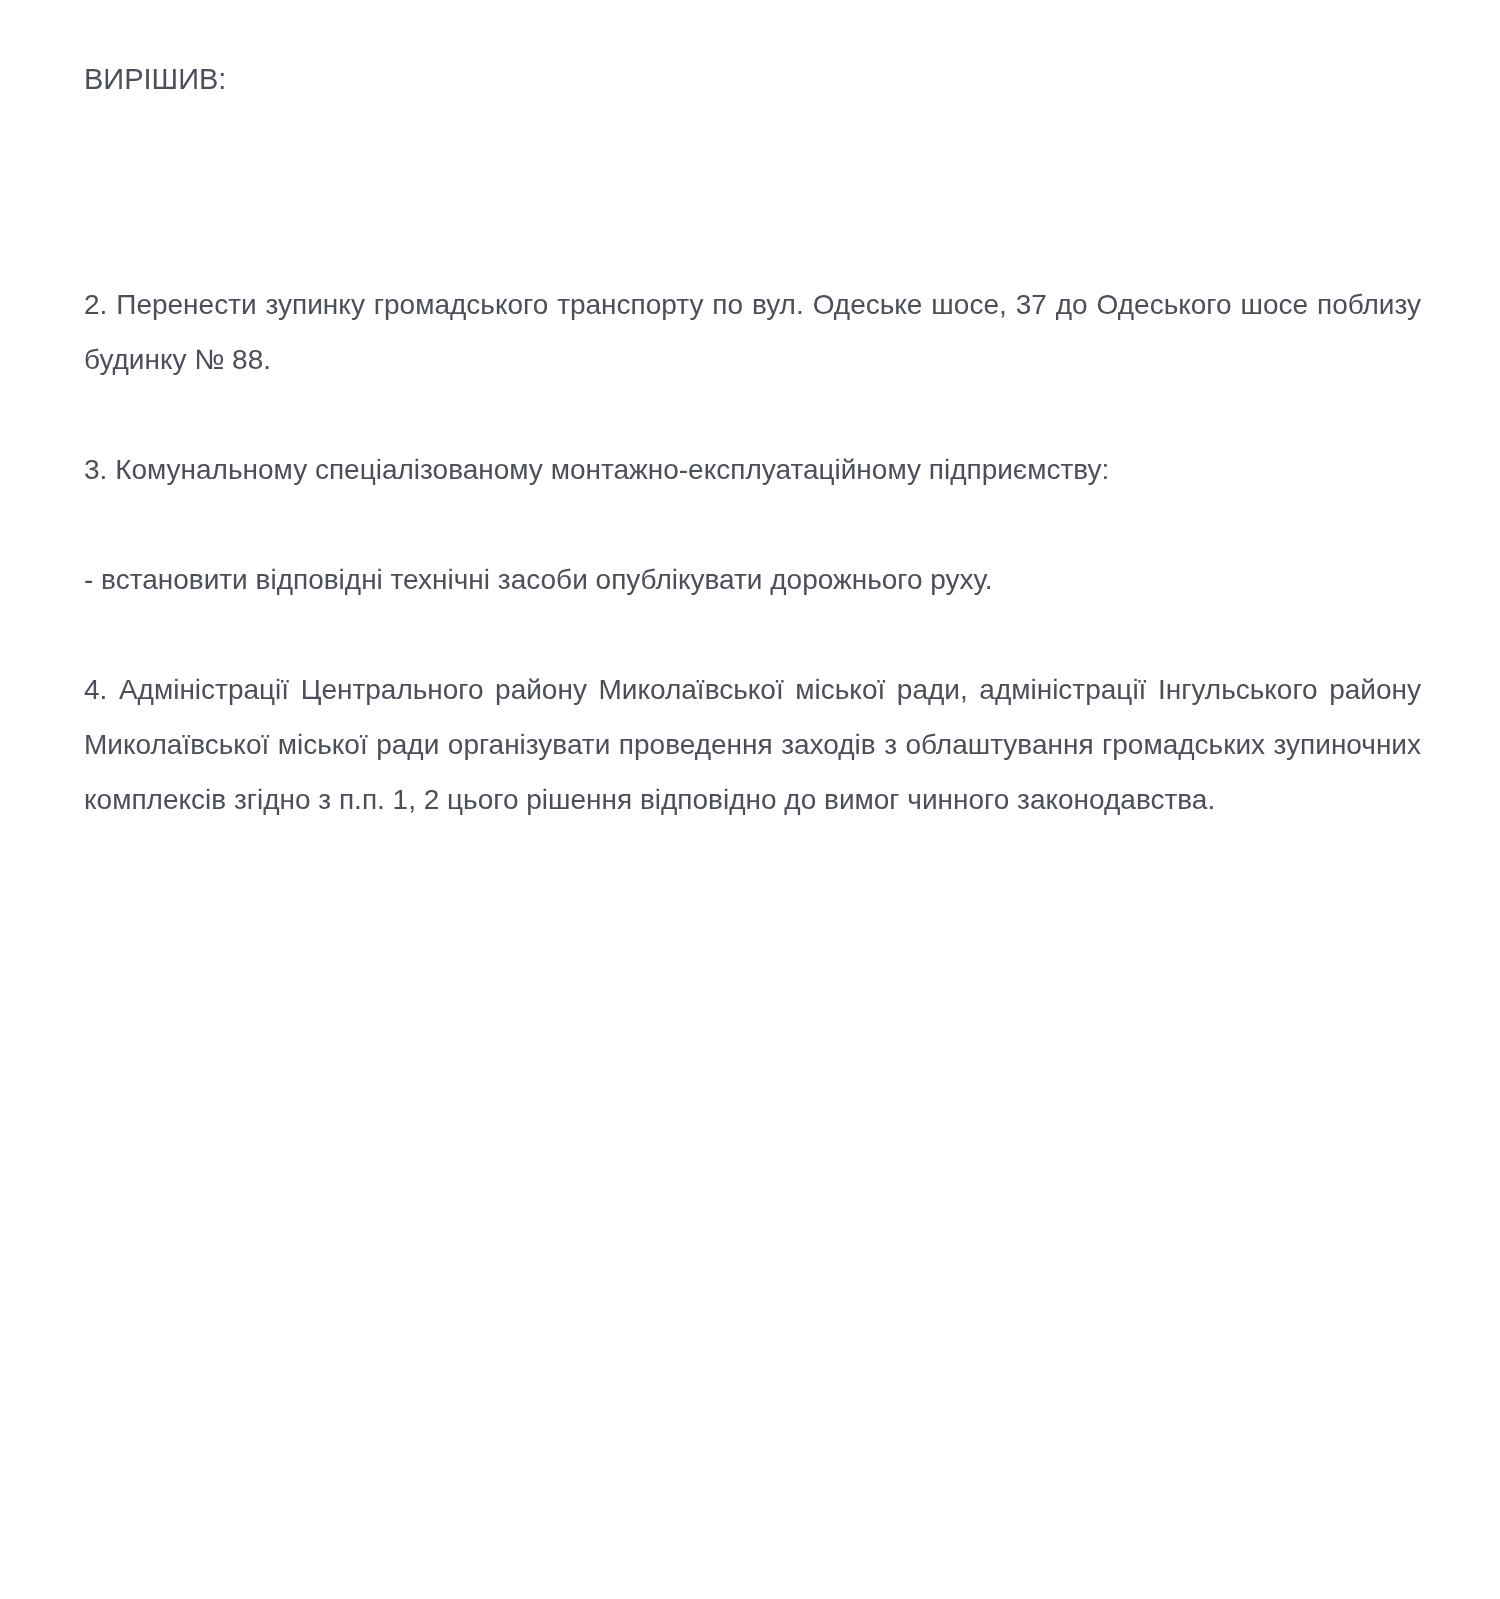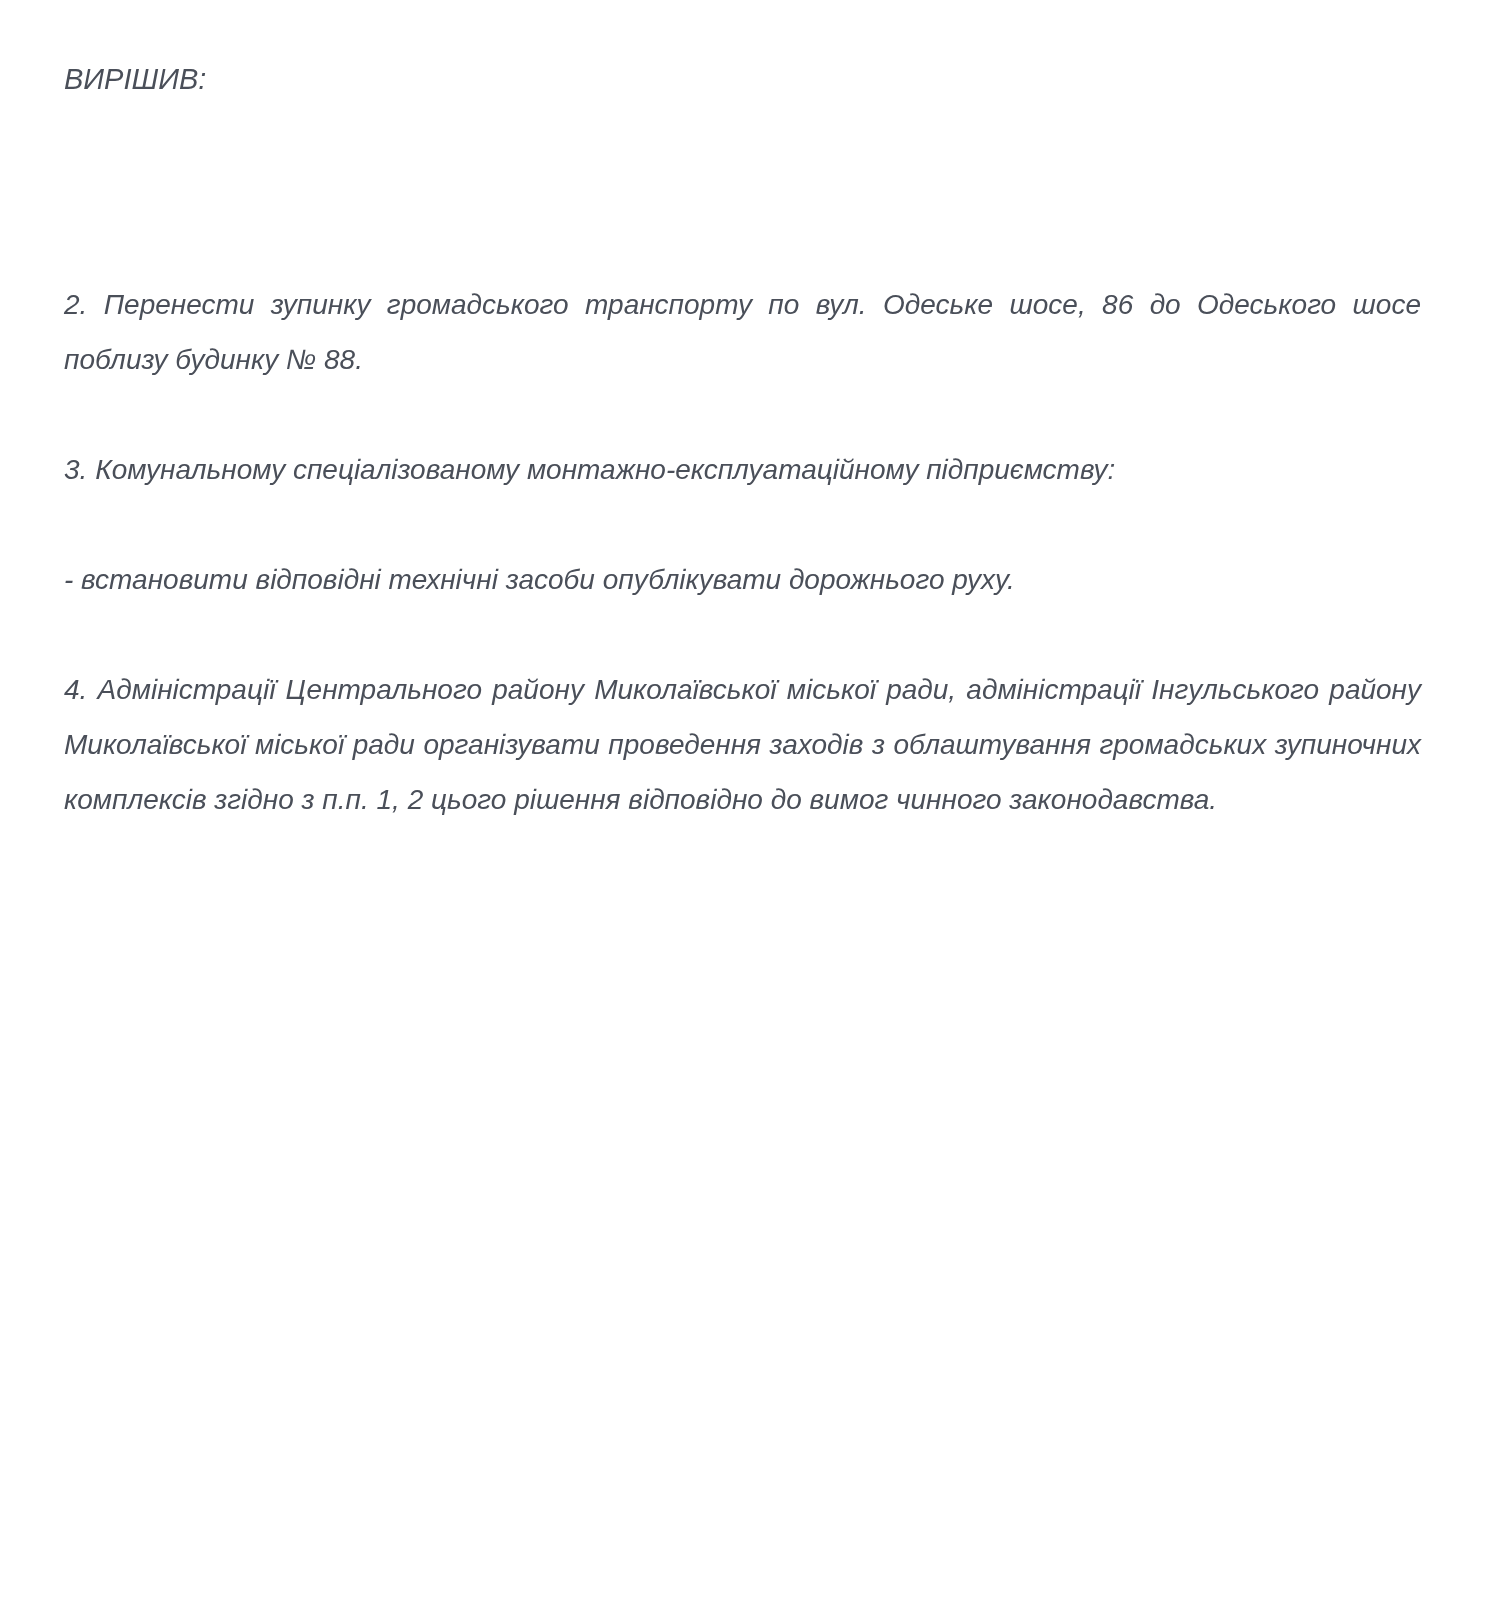--- a/index.html
+++ b/index.html
@@ -9,22 +9,21 @@
     background: #ffffff;
   }
   body {
     width: 1500px;
     min-height: 1599px;
     font-family: "Liberation Sans", "DejaVu Sans", sans-serif;
     color: #4a4f59;
   }
   .page {
     width: 1500px;
-    padding: 52px 79px 54px 64px;
-    font-style: italic;
+    padding: 52px 79px 54px 84px;
   }
   .heading {
     font-size: 29px;
     font-weight: 400;
     line-height: 55px;
     margin: 0 0 170px 0;
     text-align: left;
     color: #4a4f59;
   }
   .para {
@@ -40,21 +39,21 @@
     margin-bottom: 0;
   }
 </style>
 </head>
 <body>
 
 <div class="page">
   <p class="heading">ВИРІШИВ:</p>
 
 
-  <p class="para">2. Перенести зупинку громадського транспорту по вул. Одеське шосе, 86 до Одеського шосе поблизу будинку № 88.</p>
+  <p class="para">2. Перенести зупинку громадського транспорту по вул. Одеське шосе, 37 до Одеського шосе поблизу будинку № 88.</p>
 
   <p class="para">3. Комунальному спеціалізованому монтажно-експлуатаційному підприємству:</p>
 
 
   <p class="para">- встановити відповідні технічні засоби опублікувати дорожнього руху.</p>
 
   <p class="para">4. Адміністрації Центрального району Миколаївської міської ради, адміністрації Інгульського району Миколаївської міської ради організувати проведення заходів з облаштування громадських зупиночних комплексів згідно з п.п. 1, 2 цього рішення відповідно до вимог чинного законодавства.</p>
 
 
 </div>

